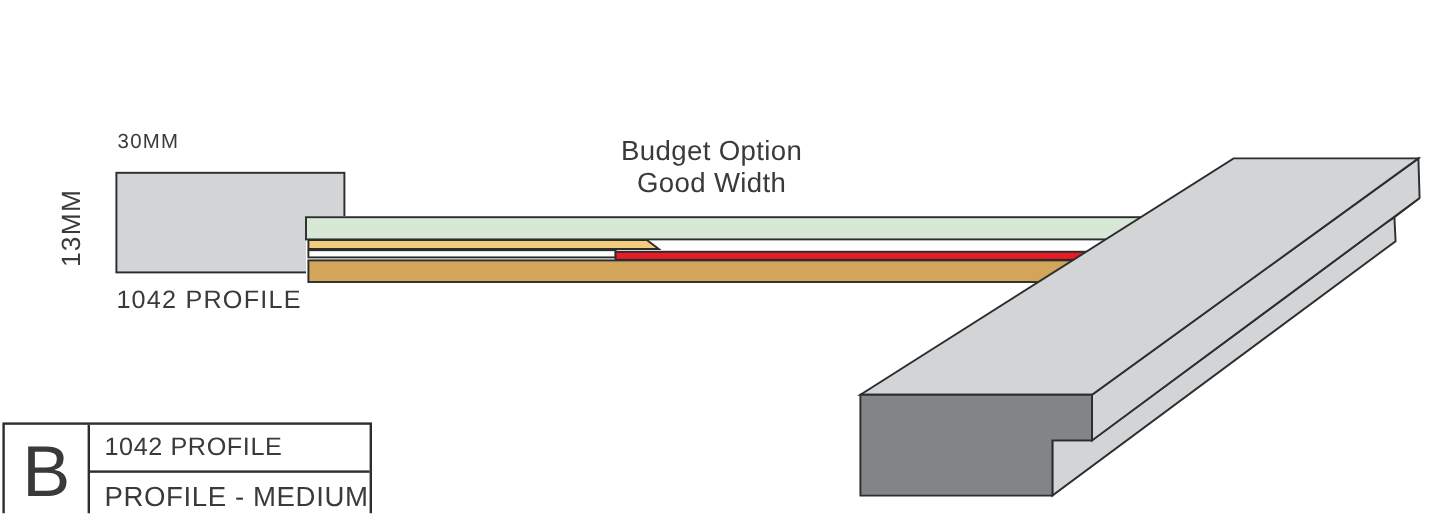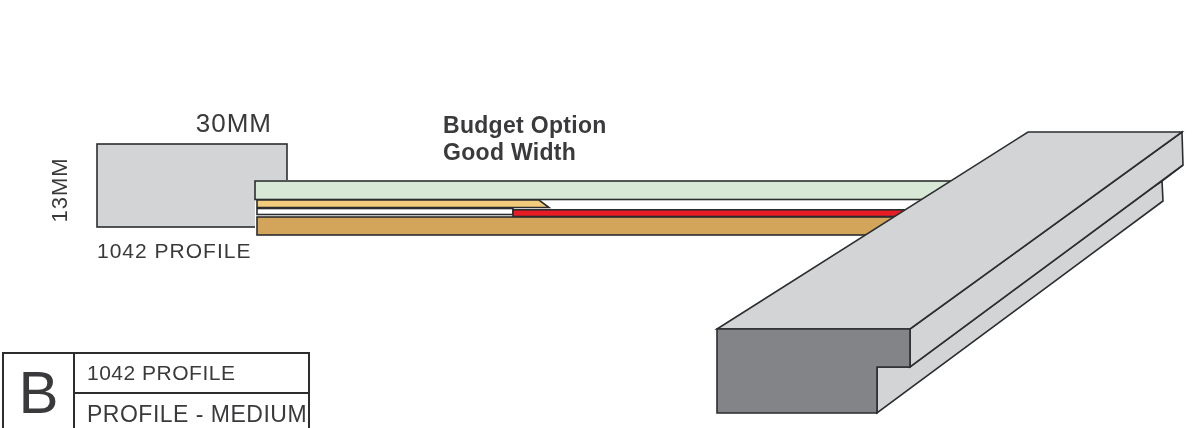--- a/index.html
+++ b/index.html
@@ -26,25 +26,25 @@
     stroke-width: 1.6;
     stroke-linejoin: miter;
   }
   .lbl {
     position: absolute;
     font-weight: 300;
     letter-spacing: 1px;
     white-space: nowrap;
   }
   .w-label {
-    left: 82px;
+    left: 98px;
     top: 108px;
     width: 190px;
-    text-align: right;
-    font-size: 26px;
+    text-align: left;
+    font-size: 17px;
   }
   .h-label {
     left: 19px;
     top: 178px;
     width: 80px;
     height: 24px;
     text-align: center;
     font-size: 22px;
     transform: rotate(-90deg);
     transform-origin: 50% 50%;
@@ -52,23 +52,24 @@
   .name-label {
     left: 97px;
     top: 239px;
     font-size: 21px;
   }
   .annotation {
     position: absolute;
     left: 443px;
     top: 112px;
     width: 300px;
+    text-align: center;
     font-size: 23px;
     line-height: 27px;
-    font-weight: 700;
+    font-weight: 400;
     letter-spacing: 0.3px;
   }
   .legend {
     position: absolute;
     left: 2px;
     top: 352px;
     width: 304px;
     height: 84px;
     border: 2px solid var(--outline-color, #2b2d2f);
     display: flex;

